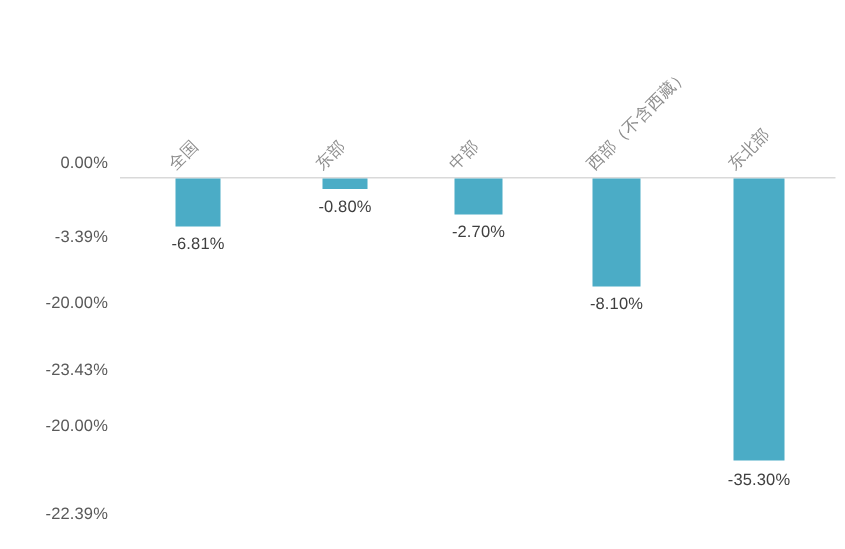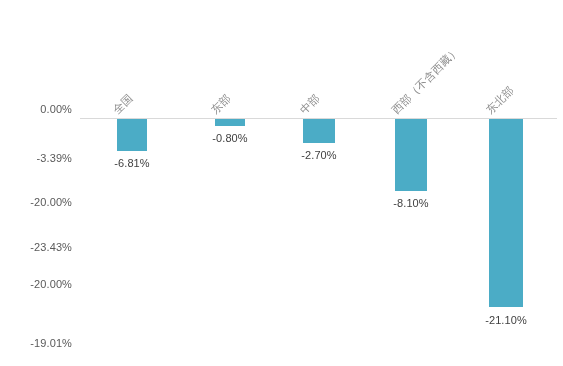--- a/index.html
+++ b/index.html
@@ -93,21 +93,21 @@
 <body>
 
 <div id="chart-root">
 
   <div id="y-axis">
     <div class="y-tick" style="top:104px;padding-left:20px;">0.00%</div>
     <div class="y-tick" style="top:153px;">-3.39%</div>
     <div class="y-tick" style="top:197px;">-20.00%</div>
     <div class="y-tick" style="top:242px;">-23.43%</div>
     <div class="y-tick" style="top:279px;">-20.00%</div>
-    <div class="y-tick" style="top:338px;">-19.01%</div>
+    <div class="y-tick" style="top:338px;">-22.39%</div>
   </div>
 
   <div id="plot-area">
 
     <div id="zero-line"></div>
 
     <div class="bar" style="left:37px; top:119px; width:30px; height:32px;"></div>
     <div class="bar" style="left:135px; top:119px; width:30px; height:7px;"></div>
     <div class="bar" style="left:223px; top:119px; width:32px; height:24px;"></div>
     <div class="bar" style="left:315px; top:119px; width:32px; height:72px;"></div>
@@ -116,16 +116,16 @@
     <div class="cat-label" style="left:39px; top:105px;">全国</div>
     <div class="cat-label" style="left:137px; top:105px;">东部</div>
     <div class="cat-label" style="left:226px; top:105px;">中部</div>
     <div class="cat-label" style="left:318px; top:105px;">西部（不含西藏）</div>
     <div class="cat-label" style="left:412px; top:105px;">东北部</div>
 
     <div class="val-label" style="left:22px; top:158px; width:60px;">-6.81%</div>
     <div class="val-label" style="left:120px; top:133px; width:60px;">-0.80%</div>
     <div class="val-label" style="left:209px; top:150px; width:60px;">-2.70%</div>
     <div class="val-label" style="left:301px; top:198px; width:60px;">-8.10%</div>
-    <div class="val-label" style="left:392px; top:315px; width:68px;">-21.10%</div>
+    <div class="val-label" style="left:392px; top:315px; width:68px;">-35.30%</div>
 
   </div>
 </div>
 
 </body></html>

